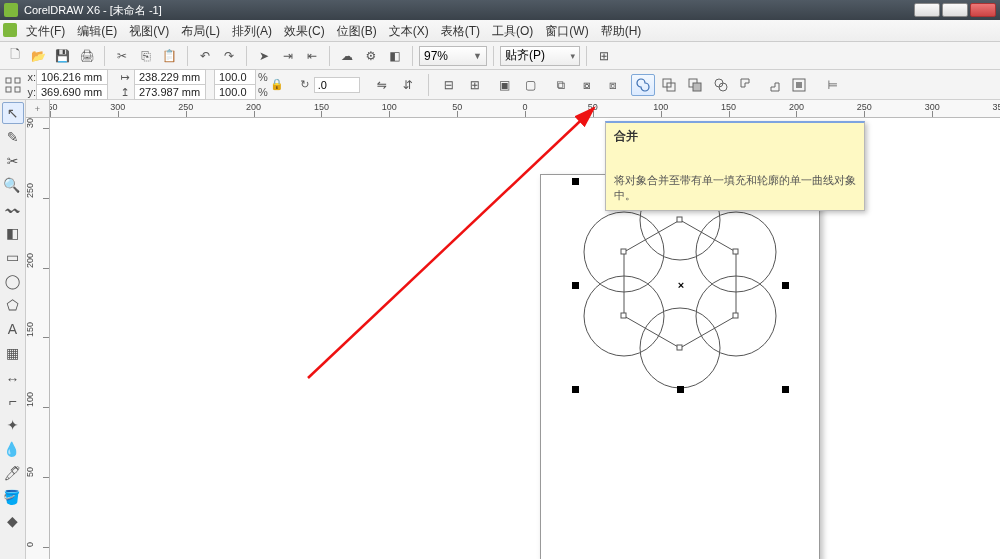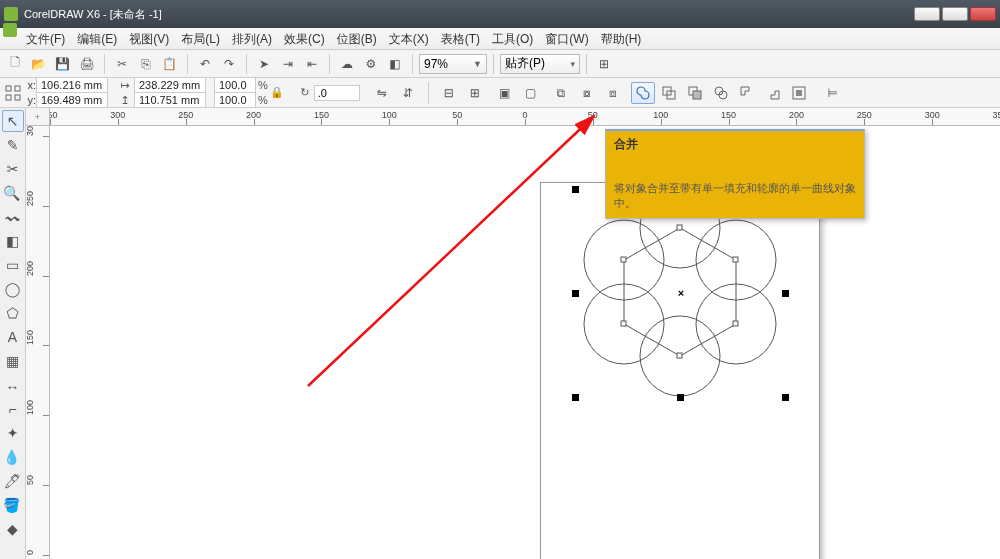--- a/index.html
+++ b/index.html
@@ -1,18 +1,18 @@
 <!DOCTYPE html>
 <html><head>
 <meta charset="utf-8">
 <style>
 * { margin: 0; padding: 0; box-sizing: border-box; font-family: "Microsoft YaHei", "SimSun", Arial, sans-serif; font-size: 12px; }
 body { background: #fff; overflow: hidden; }
 
-.titlebar { height: 28px; background: linear-gradient(#505a64, #3a424a); display: flex; align-items: center; padding: 0 4px; }
+.titlebar { height: 20px; background: linear-gradient(#505a64, #3a424a); display: flex; align-items: center; padding: 0 4px; }
 .titlebar .appicon { width: 14px; height: 14px; background: #7fb83c; border-radius: 2px; margin-right: 6px; }
 .titlebar .title { color: #fff; font-size: 11px; }
 .titlebar .spacer { flex: 1; }
 .win-btn { width: 26px; height: 14px; border: 1px solid #888; background: linear-gradient(#fafafa,#ddd); margin-left: 2px; border-radius: 2px; }
 .win-btn.close { border-color: #a33; background: linear-gradient(#e77,#c44); }
 
 .menubar { height: 22px; background: linear-gradient(#f8f8f8,#eee); border-bottom: 1px solid #ccc; display: flex; align-items: center; padding-left: 20px; }
 .menubar .logo { width: 14px; height: 14px; background: #7fb83c; border-radius: 2px; position: absolute; left: 3px; top: 23px; }
 .menubar .mi { padding: 0 6px; height: 20px; line-height: 20px; color: #333; }
 
@@ -48,21 +48,21 @@
 .rtick-h { position:absolute; bottom:0; width:1px; height:6px; background:#888; }
 .rlabel-v { position: absolute; font-size: 9px; color: #444; left: 4px; transform: translateY(-50%) rotate(-90deg); transform-origin: left center; }
 .rtick-v { position:absolute; right:0; height:1px; width:6px; background:#888; }
 
 .viewport { position:absolute; top:18px; left:24px; right:0; bottom:0; background:#fff; }
 .page { position:absolute; left: 490px; top: 56px; width: 280px; height: 392px; background:#fff; border:1px solid #999; box-shadow: 3px 3px 6px rgba(0,0,0,0.25); }
 
 .sel-handle { position:absolute; width:7px; height:7px; background:#000; }
 .sel-center { position:absolute; font-size:11px; color:#000; font-weight:bold; transform: translate(-50%,-50%); }
 
-.tooltip { position:absolute; left: 555px; top: 3px; width: 260px; background:#eab308; border:1px solid #b8b8b8; border-top:2px solid #7da3e0; padding: 5px 8px 7px; box-shadow: 2px 2px 5px rgba(0,0,0,0.25); }
+.tooltip { position:absolute; left: 555px; top: 3px; width: 260px; background:#fef9c3; border:1px solid #b8b8b8; border-top:2px solid #7da3e0; padding: 5px 8px 7px; box-shadow: 2px 2px 5px rgba(0,0,0,0.25); }
 .tooltip .tt-title { font-size: 12px; font-weight: bold; color: #333; margin-bottom: 3px; }
 .tooltip .tt-desc { font-size: 11px; color: #555; line-height: 15px; margin-top: 28px; }
 
 svg.icon { width: 16px; height: 16px; }
 </style>
 </head>
 <body>
 
 <div class="titlebar">
   <div class="appicon"></div>
@@ -132,32 +132,32 @@
         <rect x="10" y="10" width="5" height="5" fill="none" stroke="#666"></rect>
       </svg>
   </div>
   <div class="spinpair">
     <div class="row">
         <span class="lbl">x:</span>
         <span class="val">106.216 mm</span>
       </div>
     <div class="row">
         <span class="lbl">y:</span>
-        <span class="val">169.489 mm</span>
+        <span class="val">369.690 mm</span>
       </div>
   </div>
   <div style="width:8px"></div>
   <div class="spinpair">
     <div class="row">
         <span class="ic">↦</span>
         <span class="val">238.229 mm</span>
       </div>
     <div class="row">
         <span class="ic">↥</span>
-        <span class="val">110.751 mm</span>
+        <span class="val">273.987 mm</span>
       </div>
   </div>
   <div style="width:8px"></div>
   <div class="spinpair">
     <div class="row">
         <span class="val" style="min-width:42px">100.0</span>
         <span class="unit">%</span>
       </div>
     <div class="row">
         <span class="val" style="min-width:42px">100.0</span>

